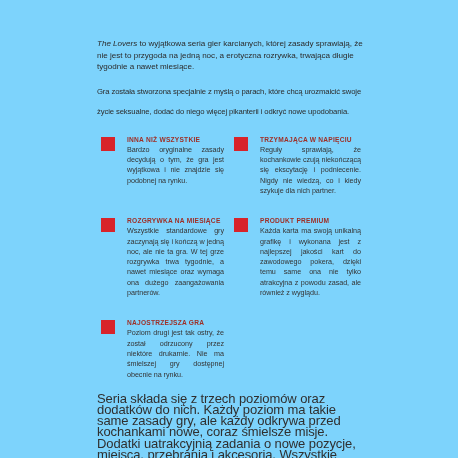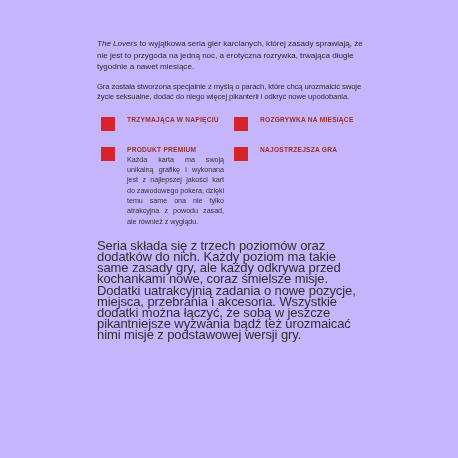--- a/index.html
+++ b/index.html
@@ -12,21 +12,21 @@
     height: 458px;
     background: #ffffff;
     font-family: "Liberation Sans", sans-serif;
     color: #3a3a3a;
     overflow: hidden;
   }
   #page {
     position: relative;
     width: 458px;
     height: 458px;
-    background: #c4b5fd;
+    background: #7dd3fc;
     box-sizing: border-box;
   }
   #content {
     position: absolute;
     left: 97px;
     top: 38px;
     width: 270px;
   }
 
   
@@ -36,21 +36,21 @@
     color: #2b2b2b;
     margin: 0 0 9px 0;
     text-align: left;
     letter-spacing: -0.02px;
   }
   .intro .em {
     font-style: italic;
   }
   .intro.second {
     font-size: 7.7px;
-    line-height: 10px;
+    line-height: 20px;
     margin-bottom: 0;
     letter-spacing: -0.12px;
   }
 
   
   .features {
     margin-top: 14px;
     display: grid;
     grid-template-columns: 133px 137px;
     grid-auto-rows: auto;
@@ -109,41 +109,49 @@
 
 <div id="page">
   <div id="content">
 
     <p class="intro first"><span class="em">The Lovers</span><span> to wyjątkowa seria gier karcianych, której zasady sprawiają, że nie jest to przygoda na jedną noc, a erotyczna rozrywka, trwająca długie tygodnie a nawet miesiące.</span></p>
 
     <p class="intro second">Gra została stworzona specjalnie z myślą o parach, które chcą urozmaicić swoje życie seksualne, dodać do niego więcej pikanterii i odkryć nowe upodobania.</p>
 
     <div class="features">
 
+      <div class="feature row-gap-1">
+        <span class="bullet"></span>
+        <h3>INNA NIŻ WSZYSTKIE</h3>
+        <p>Bardzo oryginalne zasady decydują o tym, że gra jest wyjątkowa i nie znajdzie się podobnej na rynku.</p>
+      </div>
 
       <div class="feature row-gap-1">
         <span class="bullet"></span>
         <h3>TRZYMAJĄCA W NAPIĘCIU</h3>
+        <p>Reguły sprawiają, że kochankowie czują niekończącą się ekscytację i podniecenie. Nigdy nie wiedzą, co i kiedy szykuje dla nich partner.</p>
       </div>
 
 
       <div class="feature row-gap-2">
         <span class="bullet"></span>
         <h3>ROZGRYWKA NA MIESIĄCE</h3>
+        <p>Wszystkie standardowe gry zaczynają się i kończą w jedną noc, ale nie ta gra. W tej grze rozgrywka trwa tygodnie, a nawet miesiące oraz wymaga ona dużego zaangażowania partnerów.</p>
       </div>
 
       <div class="feature">
         <span class="bullet"></span>
         <h3>PRODUKT PREMIUM</h3>
         <p>Każda karta ma swoją unikalną grafikę i wykonana jest z najlepszej jakości kart do zawodowego pokera, dzięki temu same ona nie tylko atrakcyjna z powodu zasad, ale również z wyglądu.</p>
       </div>
 
       <div class="feature">
         <span class="bullet"></span>
         <h3>NAJOSTRZEJSZA GRA</h3>
+        <p>Poziom drugi jest tak ostry, że został odrzucony przez niektóre drukarnie. Nie ma śmielszej gry dostępnej obecnie na rynku.</p>
       </div>
 
     </div>
 
     <p class="outro">Seria składa się z trzech poziomów oraz dodatków do nich. Każdy poziom ma takie same zasady gry, ale każdy odkrywa przed kochankami nowe, coraz śmielsze misje. Dodatki uatrakcyjnią zadania o nowe pozycje, miejsca, przebrania i akcesoria. Wszystkie dodatki można łączyć, że sobą w jeszcze pikantniejsze wyzwania bądź też urozmaicać nimi misje z podstawowej wersji gry.</p>
 
   </div>
 </div>
 
 </body></html>

